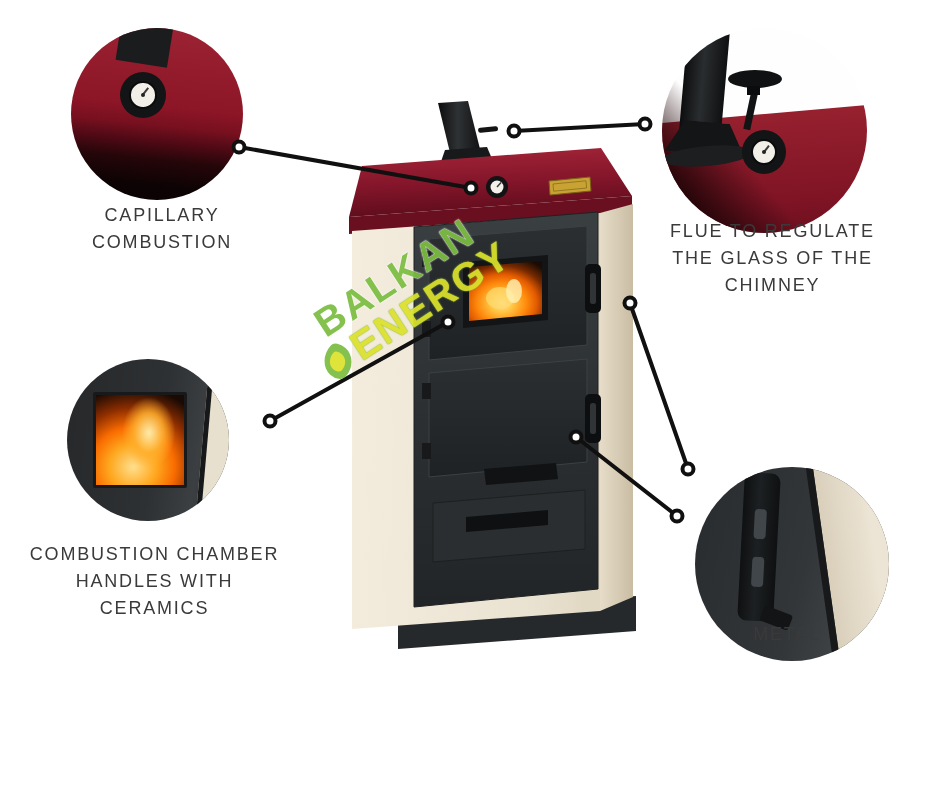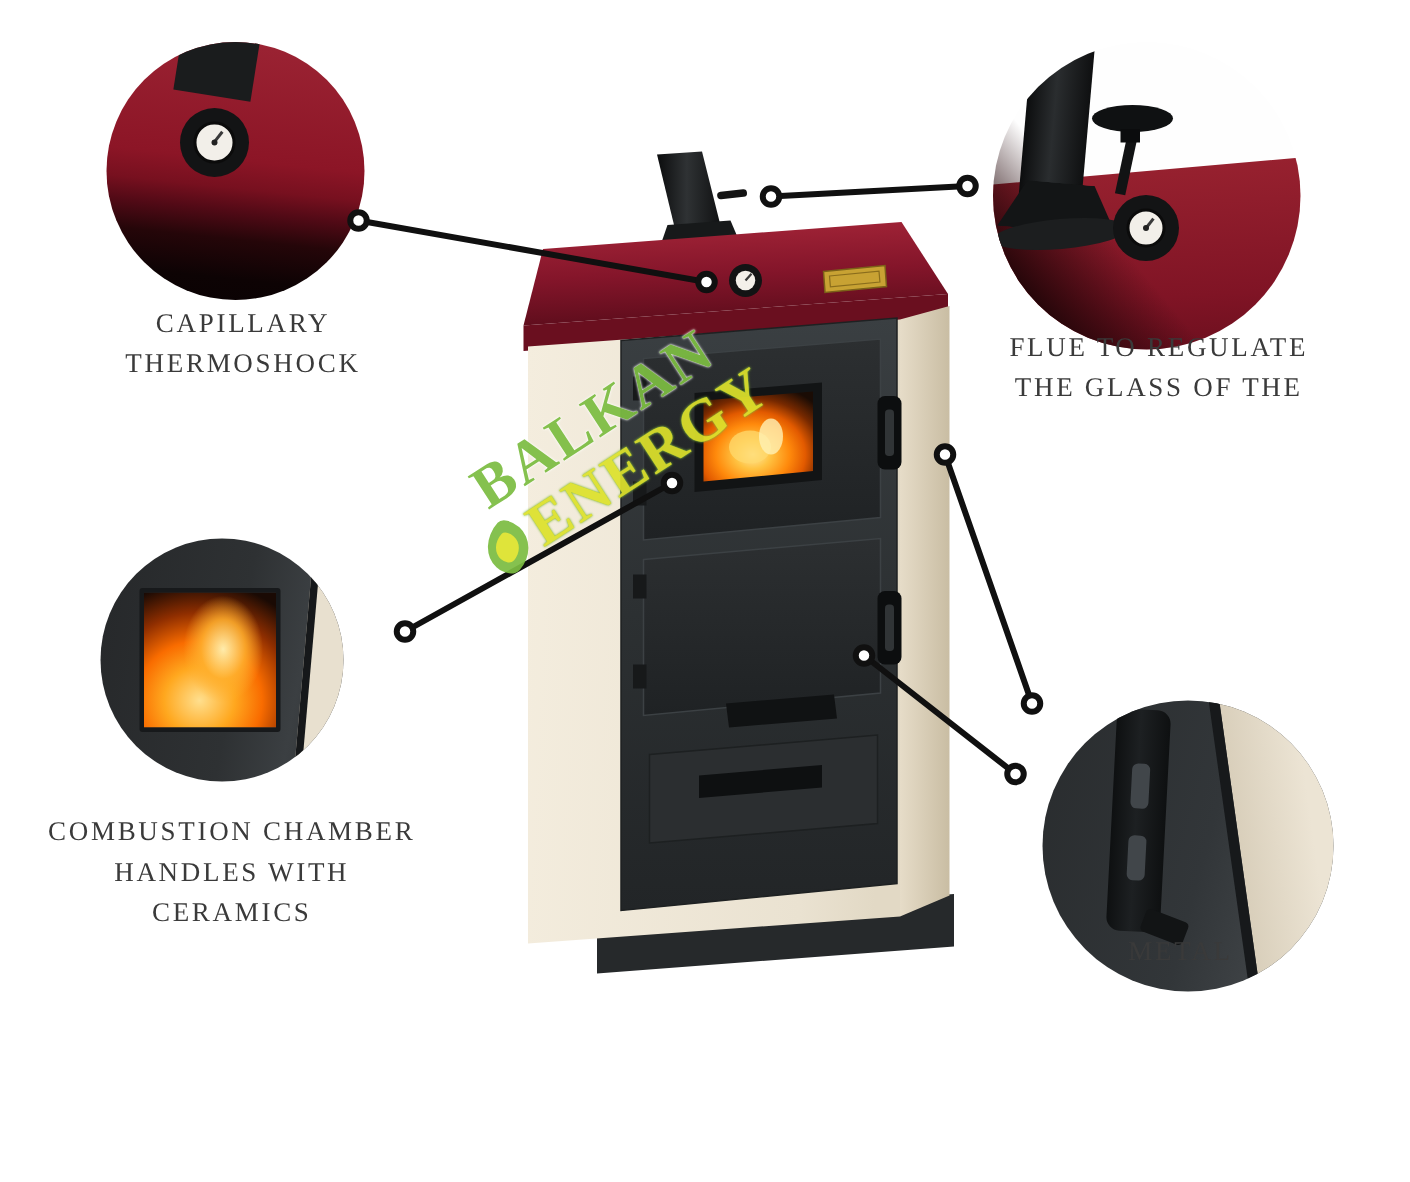--- a/index.html
+++ b/index.html
@@ -1,18 +1,18 @@
 <!DOCTYPE html>
 <html><head>
 <meta charset="utf-8">
 <style>
   html,body{margin:0;padding:0;background:#ffffff;}
   .canvas{
     position:relative;width:940px;height:788px;background:#ffffff;
-    overflow:hidden;font-family:Liberation Serif, serif;
+    overflow:hidden;font-family:Liberation Sans, sans-serif;
   }
   .layer{position:absolute;inset:0;width:940px;height:788px;}
   #stove-svg{z-index:1;}
   #callout-svg{z-index:3;pointer-events:none;}
 
   
   .inset{position:absolute;border-radius:50%;overflow:hidden;z-index:2;}
   .inset-capillary{left:71px;top:28px;width:172px;height:172px;
     background:linear-gradient(186deg,#9c2434 0%,#8c1526 46%,#77101f 56%,#520a16 64%,#250609 74%,#0d0304 88%,#0a0203 100%);}
   .cap-pipe{position:absolute;left:48px;top:-12px;width:52px;height:48px;background:#1a1c1d;transform:rotate(9deg);}
@@ -240,26 +240,27 @@
       <circle cx="448" cy="322" r="5.5"></circle>
       <circle cx="630" cy="303" r="5.5"></circle>
       <circle cx="688" cy="469" r="5.5"></circle>
       <circle cx="576" cy="437" r="5.5"></circle>
       <circle cx="677" cy="516" r="5.5"></circle>
     </g>
   </svg>
 
   <div class="callout-label label-capillary">
     <span class="lbl-line">CAPILLARY</span>
-    <span class="lbl-line">THERMOSHOCK</span>
+    <span class="lbl-line">COMBUSTION</span>
   </div>
 
   <div class="callout-label label-flue">
     <span class="lbl-line">FLUE TO REGULATE</span>
     <span class="lbl-line">THE GLASS OF THE</span>
+    <span class="lbl-line">CHIMNEY</span>
   </div>
 
   <div class="callout-label label-combustion">
     <span class="lbl-line">COMBUSTION CHAMBER</span>
     <span class="lbl-line">HANDLES WITH</span>
     <span class="lbl-line">CERAMICS</span>
   </div>
 
   <div class="callout-label label-handles">
     <span class="lbl-line">METAL</span>

